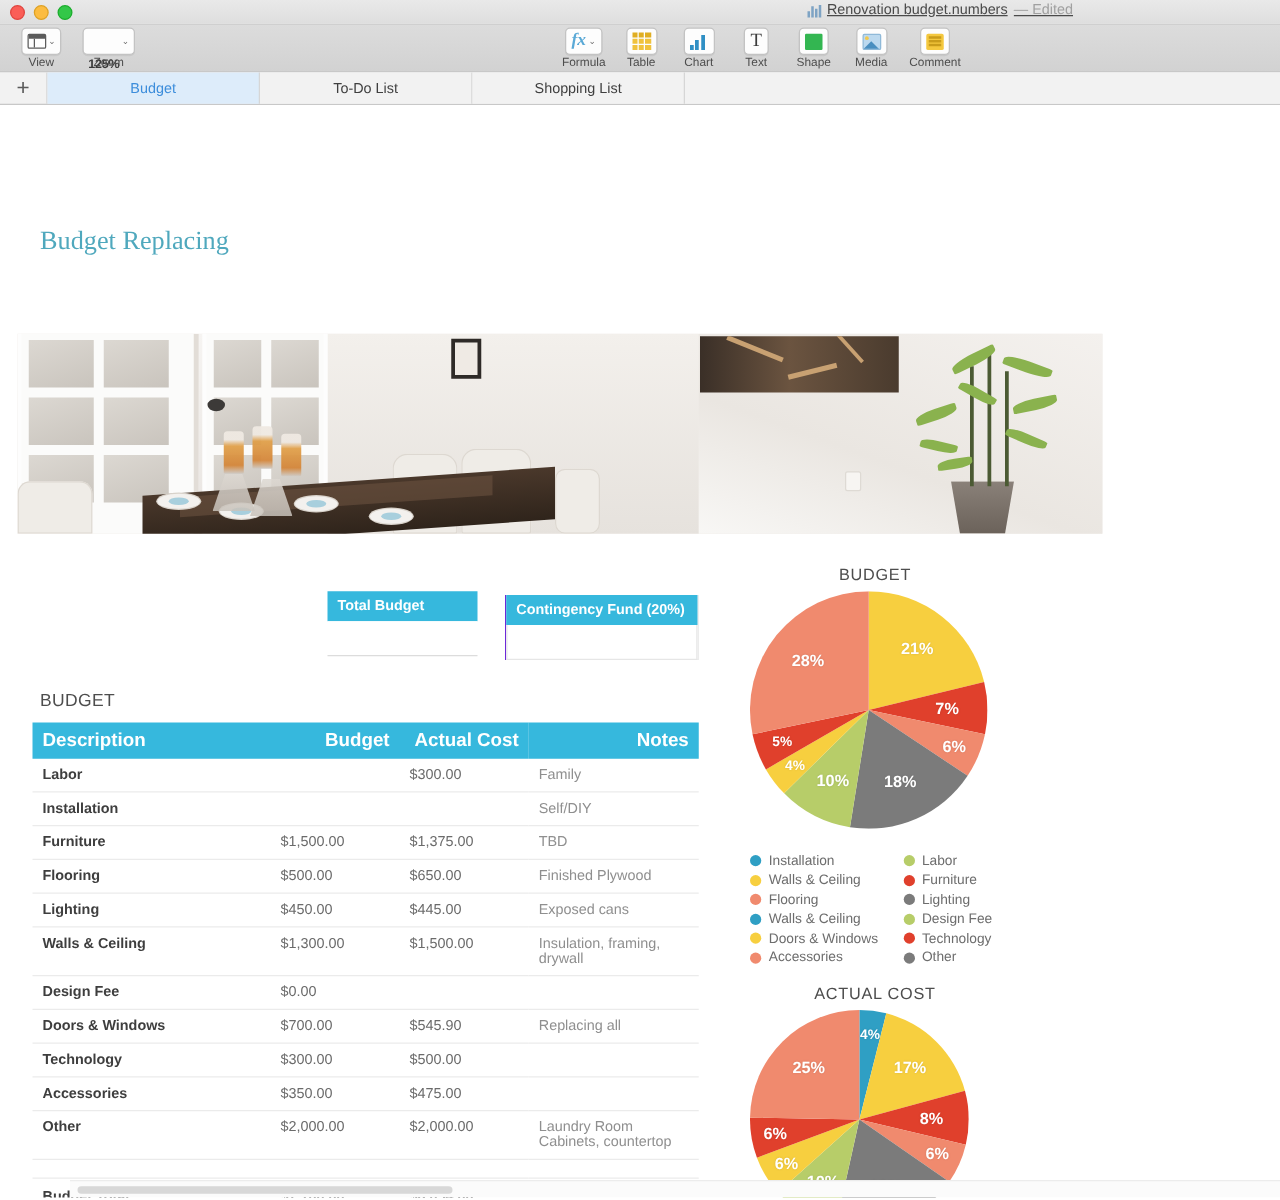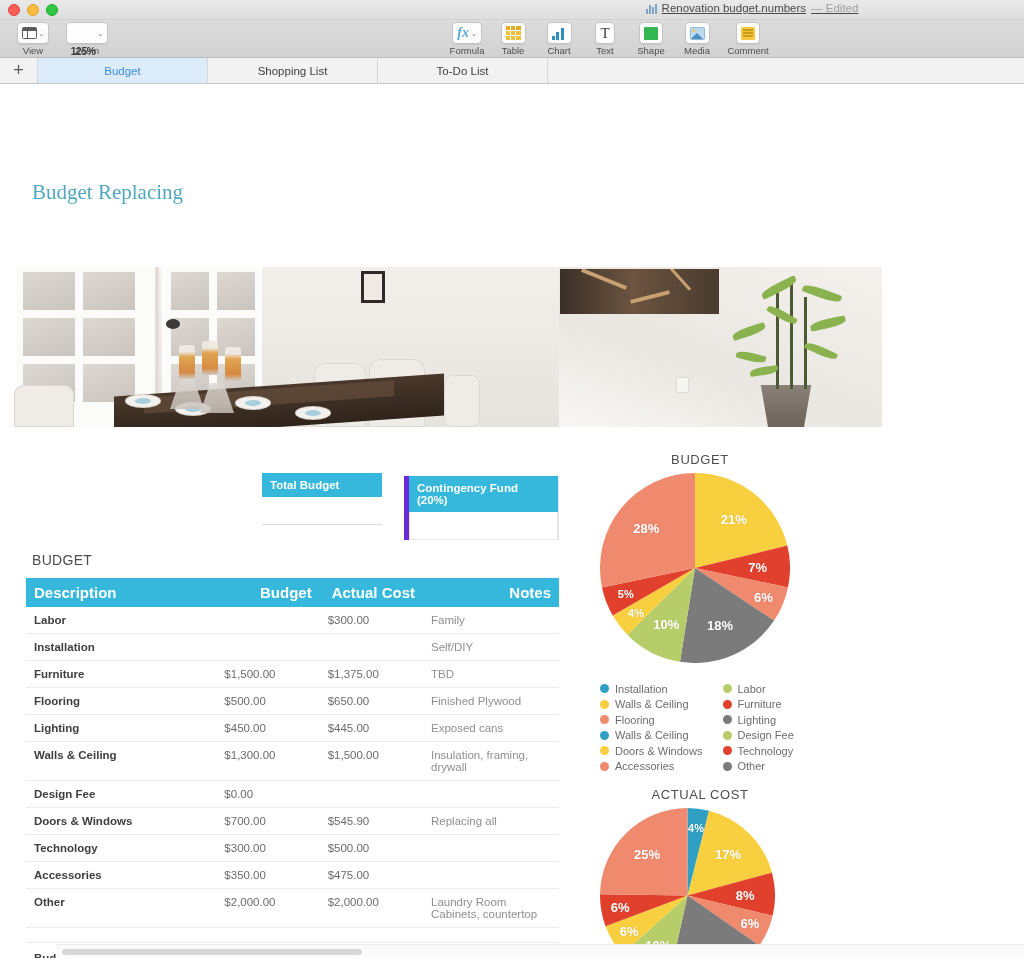--- a/index.html
+++ b/index.html
@@ -122,21 +122,21 @@
   .plant-pot { position:absolute; left:742px; top:118px; width:60px; height:42px; background: linear-gradient(180deg,#8a8179,#6b625a); clip-path: polygon(8% 0,92% 0,80% 100%,20% 100%); }
   .leaf { position:absolute; background:#8ab24e; border-radius:50% 10% 50% 10%; }
   .stalk { position:absolute; width:3px; background:#4b5a33; }
   .outlet { position:absolute; left:662px; top:110px; width:13px; height:16px; background:#f7f5f2; border:1px solid #dedad4; border-radius:2px; }
 
   
   .sum-box { position: absolute; }
   .sum-head { background: #36b8dd; color: #ffffff; font-size: 11.5px; font-weight: bold; padding: 6px 8px; }
   .sum-body { background: #ffffff; border-bottom: 1px solid #dcdcdc; height: 28px; }
   #total-budget-box { left: 262px; top: 389px; width: 120px; }
-  #contingency-box { left: 404px; top: 392px; width: 155px; border-left: 5px solid #6d28d9; border-right: 1px solid #e6e6e6; }
+  #contingency-box { left: 404px; top: 392px; width: 155px; border-left: 1px solid #6d28d9; border-right: 1px solid #e6e6e6; }
   #contingency-box .sum-body { border: 1px solid #e6e6e6; border-top: none; }
 
   
   #budget-table-title { position: absolute; left: 32px; top: 468px; font-size: 14px; color: #4d4d4d; letter-spacing: .3px; }
   #budget-table { position: absolute; left: 26px; top: 494px; width: 533px; border-collapse: collapse; font-size: 11.5px; }
   #budget-table th {
     background: #36b8dd; color: #ffffff; font-size: 15px; font-weight: bold;
     padding: 6px 8px; text-align: left;
   }
   #budget-table th.num, #budget-table th.right { text-align: right; }
@@ -271,22 +271,22 @@
             </span>
         </div>
         <span class="tb-label">Comment</span>
       </div>
     </div>
   </div>
 
   <div id="tabbar">
     <div id="add-sheet">+</div>
     <div class="sheet-tab active" id="tab-budget">Budget</div>
+    <div class="sheet-tab" id="tab-todo">To-Do List</div>
     <div class="sheet-tab" id="tab-shopping">Shopping List</div>
-    <div class="sheet-tab" id="tab-todo">To-Do List</div>
     <div id="tab-filler"></div>
   </div>
 
   <div id="canvas">
 
     <div id="kicker">Budget Replacing</div>
 
     <div id="hero">
       <div class="h-wallM"></div>
       <div class="h-wallR"></div>

